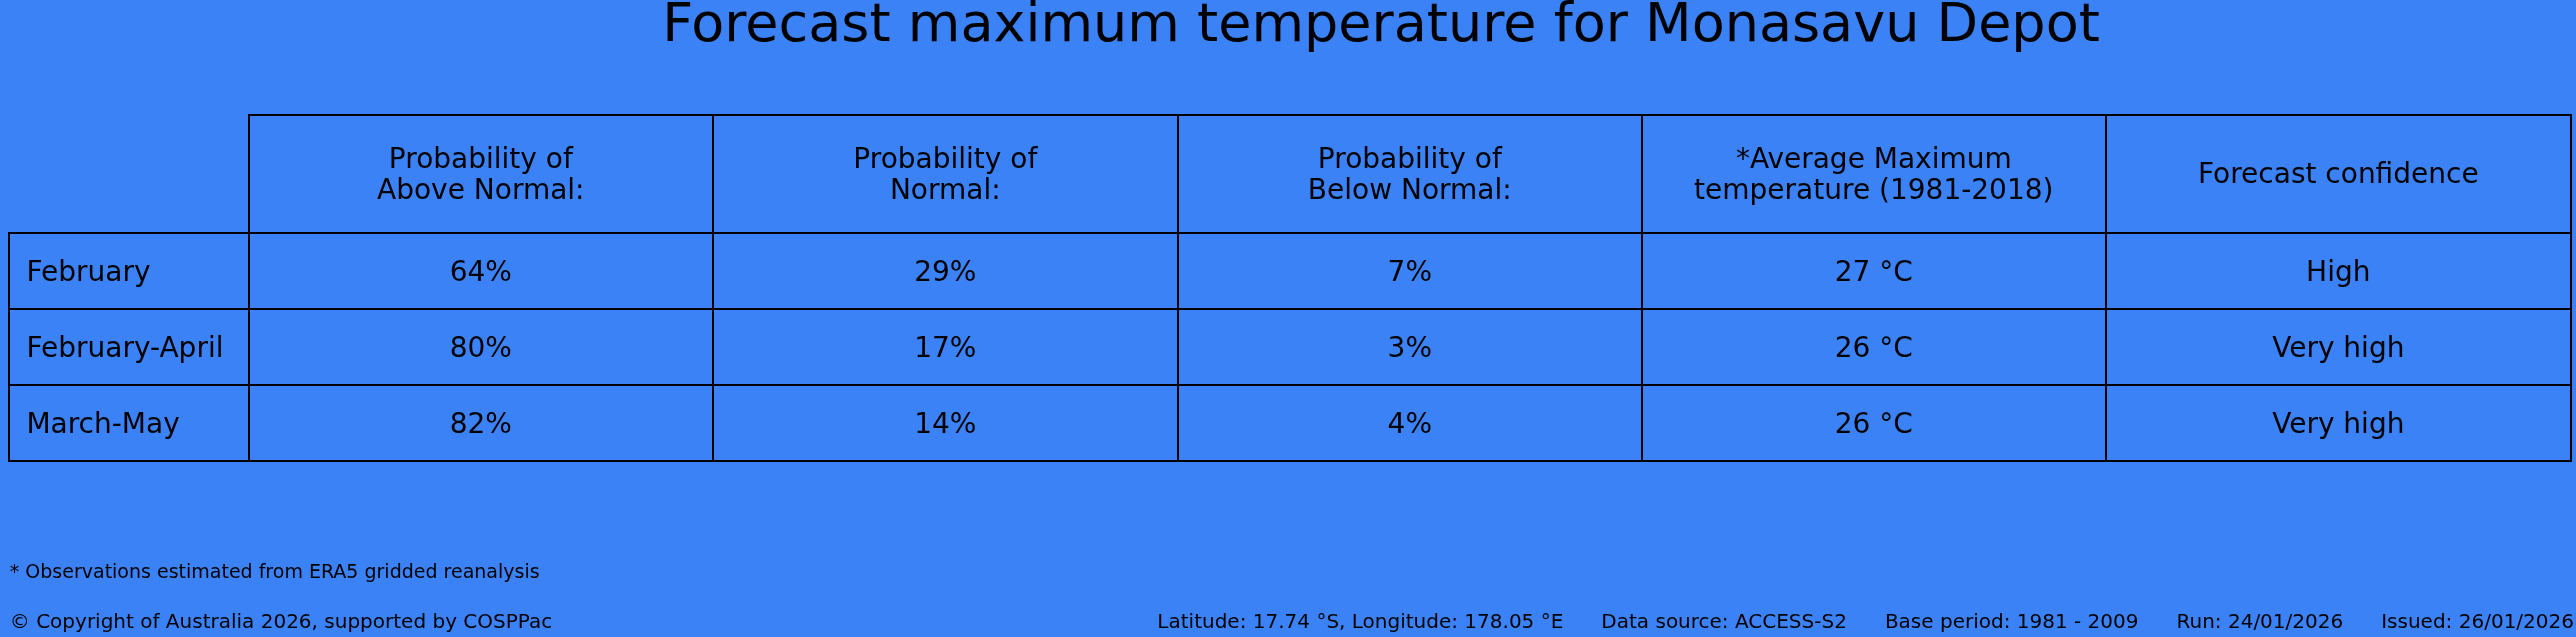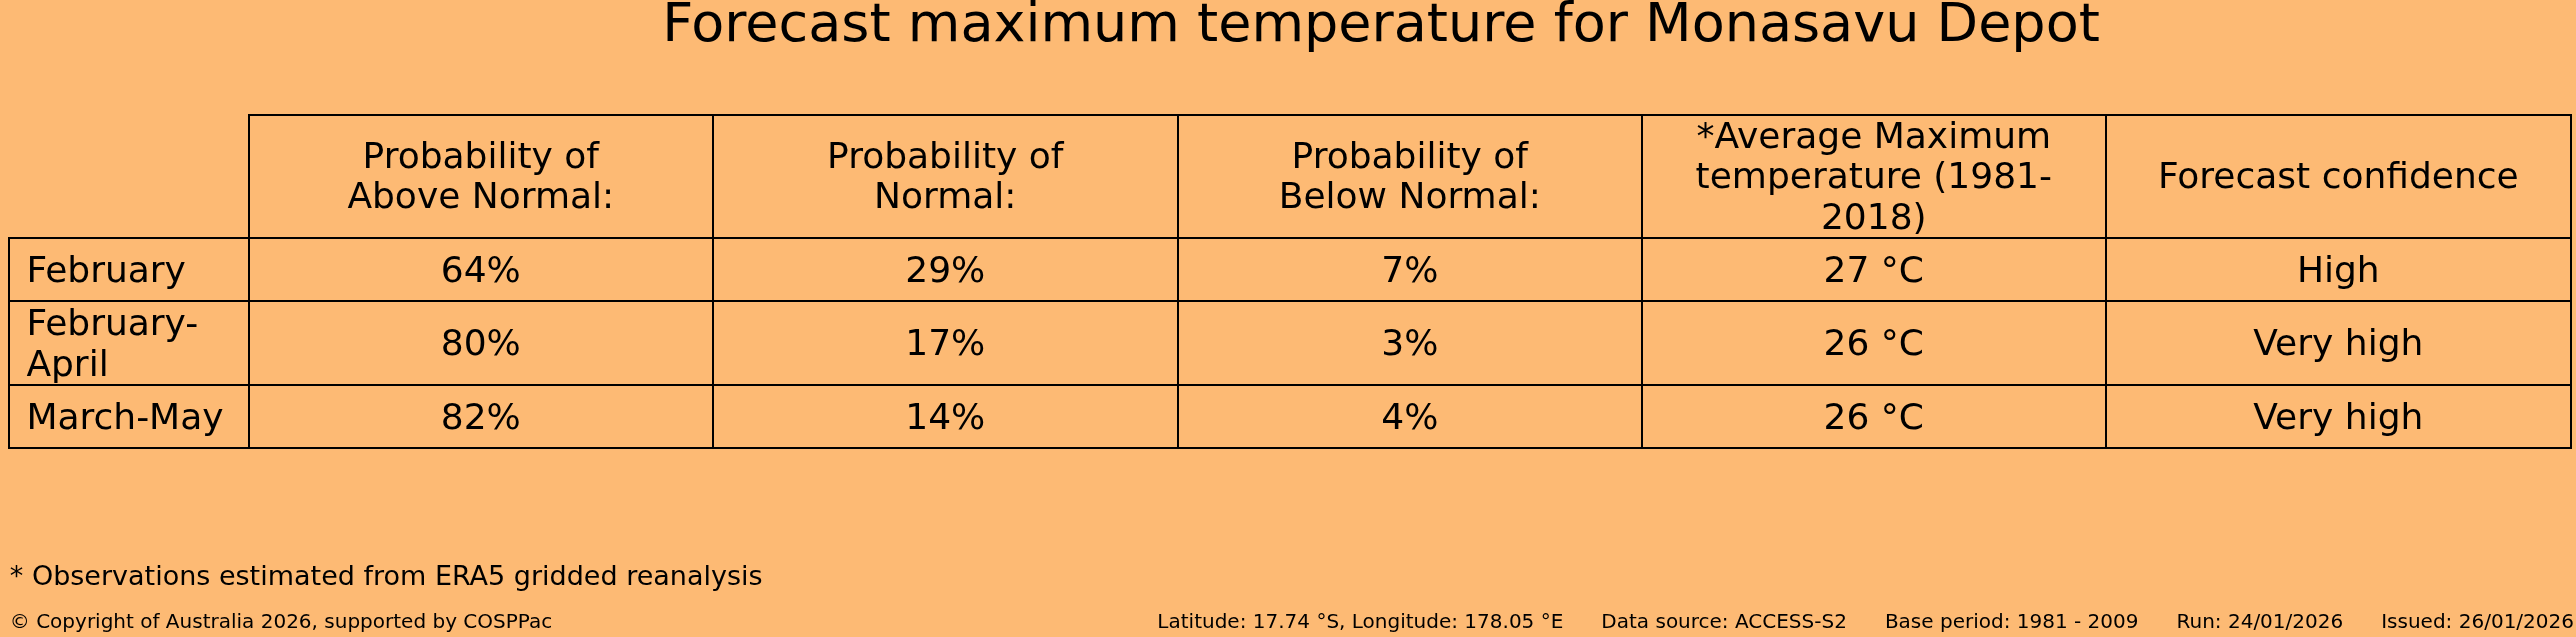--- a/index.html
+++ b/index.html
@@ -6,21 +6,21 @@
     margin: 0;
     padding: 0;
     background: #ffffff;
     font-family: "DejaVu Sans", "Liberation Sans", sans-serif;
     color: #000000;
   }
   .page {
     position: relative;
     width: 2576px;
     height: 638px;
-    background: #fdba74;
+    background: #3b82f6;
     overflow: hidden;
   }
   .title {
     position: absolute;
     top: -8.8px;
     left: 186px;
     width: 2390px;
     text-align: center;
     font-size: 54px;
     line-height: 63px;
@@ -29,45 +29,45 @@
   table.ftable {
     position: absolute;
     left: 7.8px;
     top: 114px;
     width: 2560px;
     border-collapse: collapse;
     table-layout: fixed;
   }
   .ftable th, .ftable td {
     border: 2.9px solid #000000;
-    font-size: 36px;
+    font-size: 28px;
     font-weight: normal;
     text-align: center;
     vertical-align: middle;
     padding: 0;
     overflow: hidden;
   }
   .ftable th.corner {
     border: none;
   }
   .ftable th {
     white-space: pre-line;
     line-height: 1.12;
   }
   tr.hdr   { height: 118px; }
-  tr.drow  { height: 63px; }
+  tr.drow  { height: 76px; }
   td.rlabel {
     text-align: left;
     padding-left: 16.6px;
   }
   .footnote {
     position: absolute;
     left: 9.8px;
     top: 560px;
-    font-size: 27px;
+    font-size: 19px;
     white-space: nowrap;
   }
   .footer {
     position: absolute;
     left: 9.8px;
     right: 2px;
     top: 609px;
     display: flex;
     justify-content: space-between;
     align-items: baseline;

